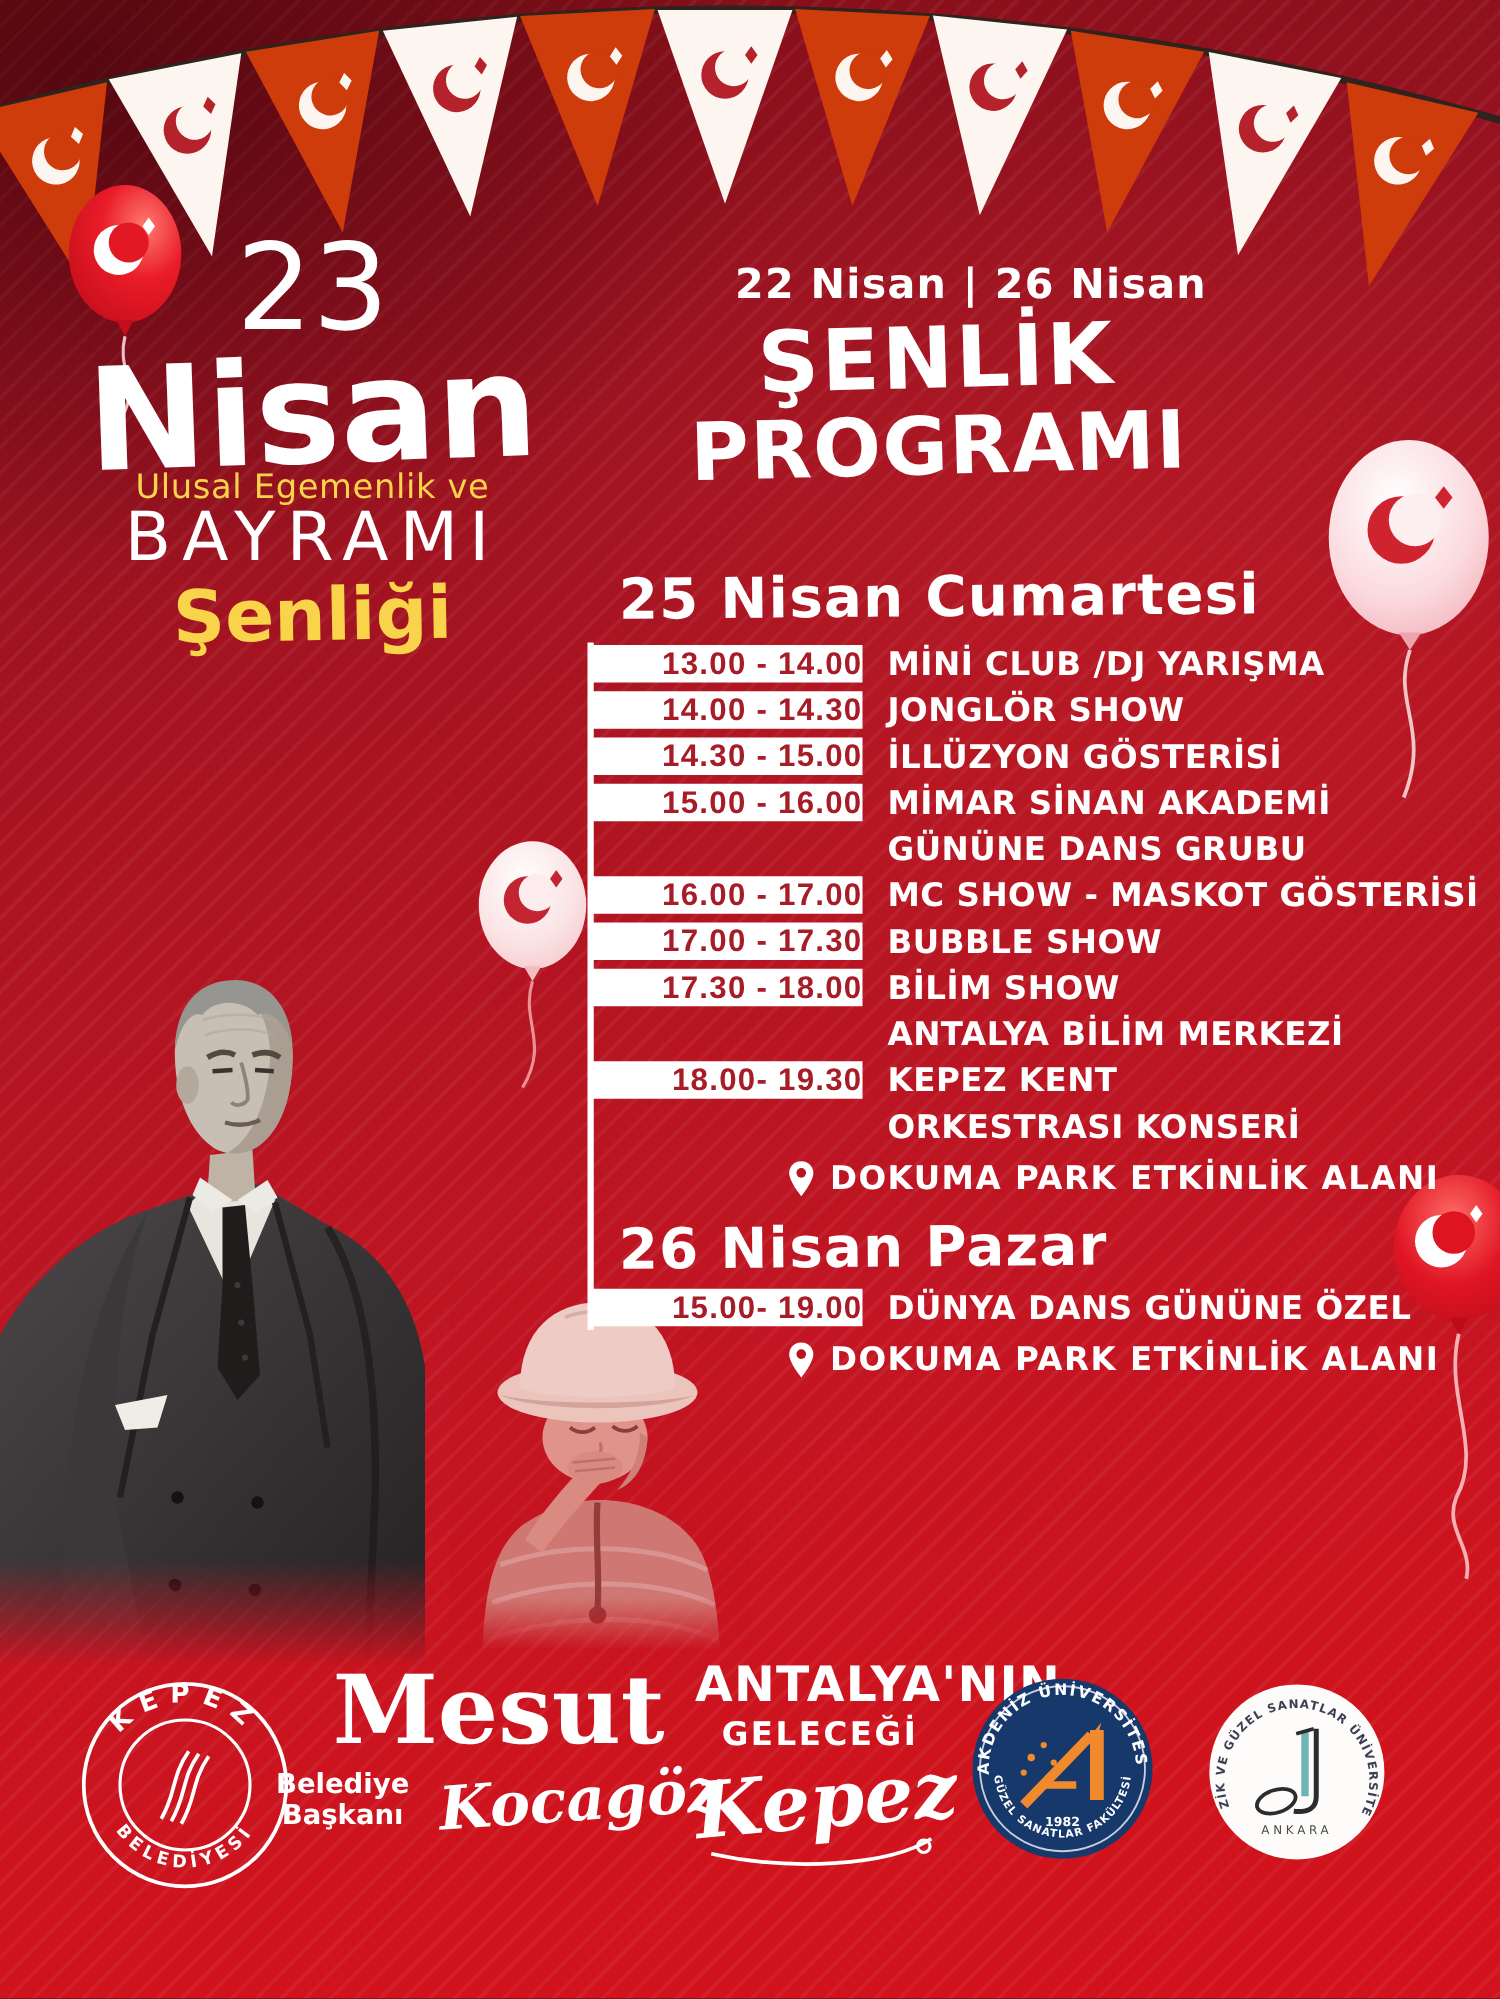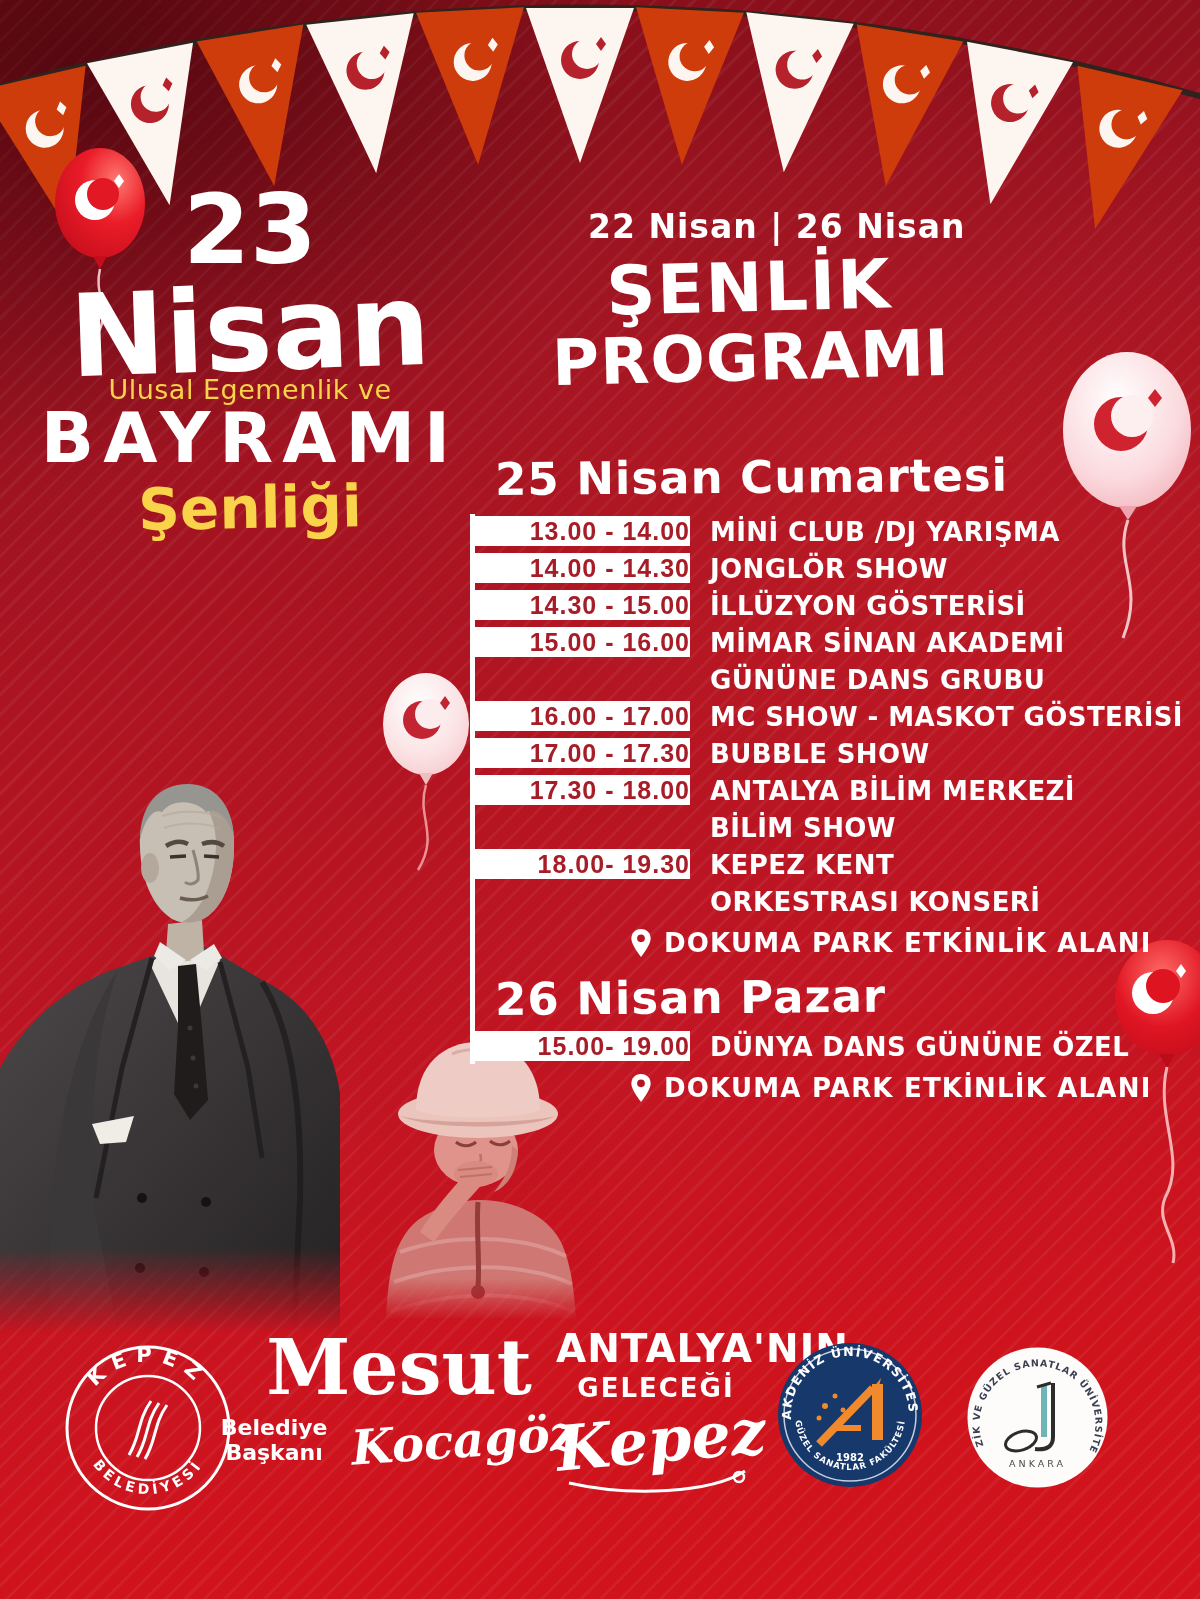--- a/index.html
+++ b/index.html
@@ -14,25 +14,25 @@
   }
   .poster::after{
     content:"";position:absolute;inset:0;pointer-events:none;
     background:
       radial-gradient(900px 650px at 6% 4%, rgba(40,0,8,0.5), rgba(40,0,8,0) 62%),
       radial-gradient(760px 560px at 74% 28%, rgba(255,60,60,0.16), rgba(255,60,60,0) 70%);
   }
   .abs{position:absolute;}
   
   .title-block{left:15px;top:182px;width:470px;text-align:center;line-height:1;z-index:4;}
-  .t23{font-size:96px;font-weight:700;}
+  .t23{font-size:96px;font-weight:400;}
   .tnisan{font-size:114px;font-weight:700;margin-top:-4px;transform:rotate(-2deg);}
   .tsub{font-size:27px;font-weight:400;color:#f9d349;margin-top:-12px;letter-spacing:0.5px;}
   .tcocuk{font-size:110px;font-weight:700;letter-spacing:3px;margin-top:2px;}
-  .tbayrami{font-size:70px;font-weight:700;letter-spacing:9px;margin-top:0px;}
+  .tbayrami{font-size:54px;font-weight:400;letter-spacing:9px;margin-top:0px;}
   .tsenligi{font-size:58px;font-weight:700;color:#f9d349;margin-top:6px;transform:rotate(-1deg);}
   
   .date-range{left:588px;top:207px;font-size:33px;font-weight:700;letter-spacing:1px;z-index:4;}
   .prog-heading{left:545px;top:252px;width:410px;text-align:center;z-index:4;transform:rotate(-1.5deg);}
   .ph1{font-size:68px;font-weight:700;letter-spacing:2px;line-height:1.05;}
   .ph2{font-size:64px;font-weight:700;letter-spacing:1px;line-height:1.05;margin-top:2px;}
   .schedule{left:455px;top:452px;width:740px;z-index:4;}
   .sec-heading{font-size:45px;font-weight:700;letter-spacing:1px;margin:0 0 14px 40px;line-height:50px;transform:rotate(-0.5deg);}
   .sec-heading.h2{margin:10px 0 10px 40px;line-height:48px;}
   .vline{left:470px;top:514px;width:5px;height:550px;background:#fff;z-index:3;}
@@ -256,22 +256,22 @@
     <div class="ev">
       <div class="pill">17.00 - 17.30</div>
       <div class="lines">
         <div class="l">BUBBLE SHOW</div>
         <div class="l"></div>
       </div>
     </div>
     <div class="ev">
       <div class="pill">17.30 - 18.00</div>
       <div class="lines">
+        <div class="l">BİLİM SHOW</div>
         <div class="l">ANTALYA BİLİM MERKEZİ</div>
-        <div class="l">BİLİM SHOW</div>
       </div>
     </div>
     <div class="ev">
       <div class="pill">18.00- 19.30</div>
       <div class="lines">
         <div class="l">KEPEZ KENT</div>
         <div class="l">ORKESTRASI KONSERİ</div>
       </div>
     </div>
 

